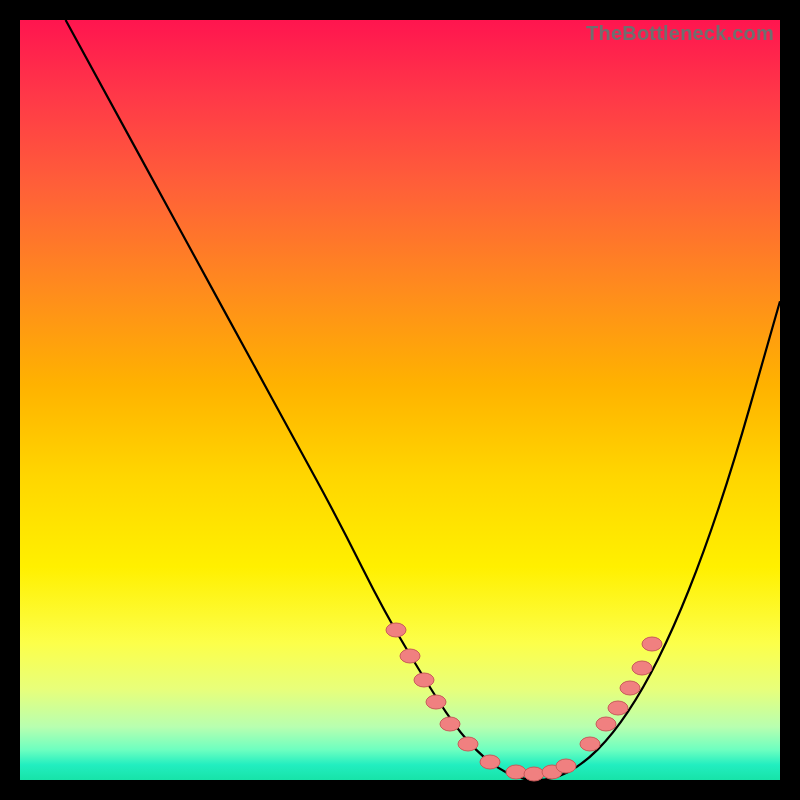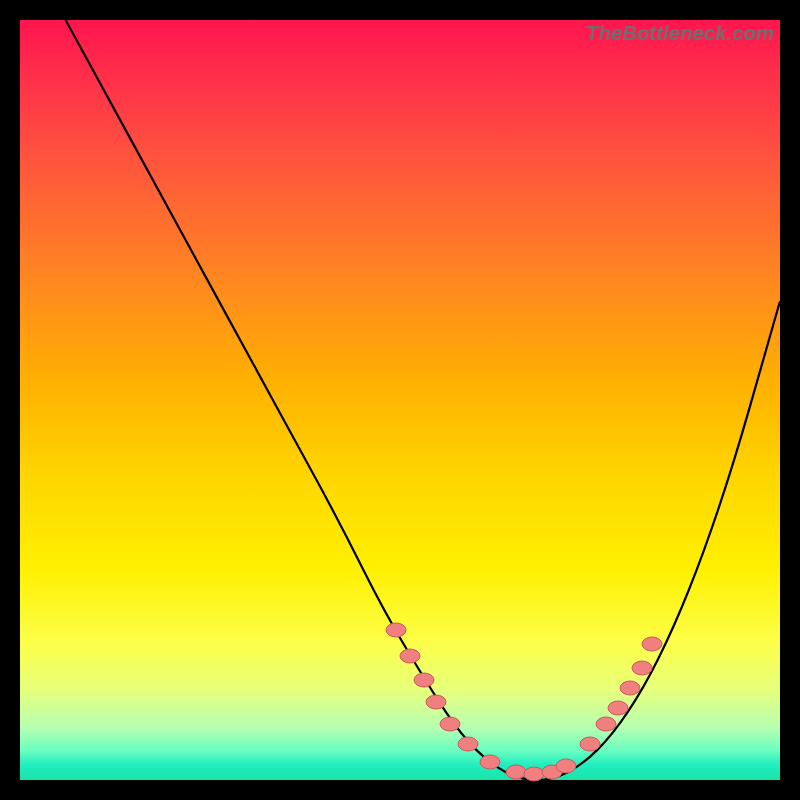--- a/index.html
+++ b/index.html
@@ -44,21 +44,20 @@
   .watermark {
     position: absolute;
     top: 2px;
     right: 6px;
     font-family: Arial, Helvetica, sans-serif;
     font-size: 20px;
     font-weight: 600;
     color: #6f6f6f;
     letter-spacing: 0.2px;
     user-select: none;
-    font-style: italic;
   }
   svg.curve {
     position: absolute;
     left: 0;
     top: 0;
     width: 760px;
     height: 760px;
     overflow: visible;
   }
 </style>

